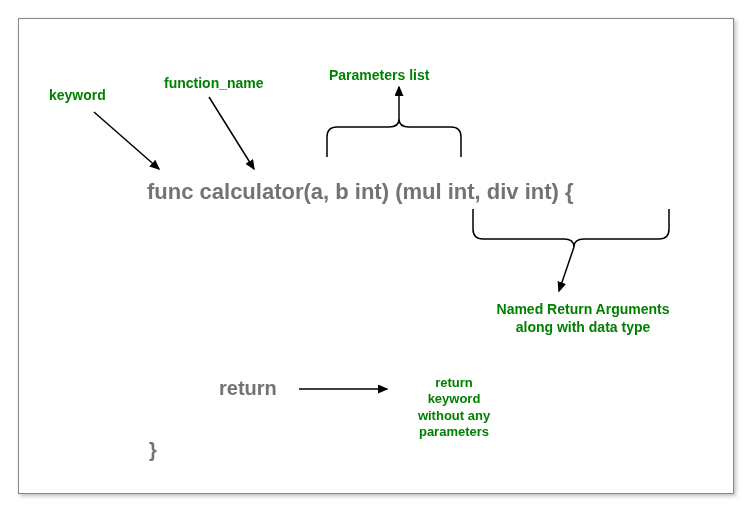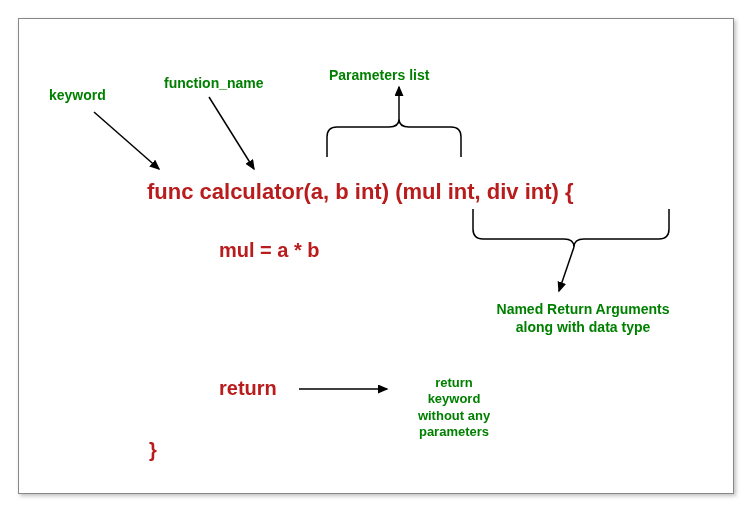--- a/index.html
+++ b/index.html
@@ -23,21 +23,21 @@
   .label {
     position: absolute;
     color: #008000;
     font-weight: bold;
     font-size: 14px;
     line-height: 1.25;
     text-align: center;
   }
   .code {
     position: absolute;
-    color: #b91c1c;
+    color: #737373;
     font-weight: bold;
     font-family: Arial, Helvetica, sans-serif;
   }
   .code-main {
     font-size: 22px;
     white-space: nowrap;
   }
   .code-line {
     font-size: 20px;
   }
@@ -59,21 +59,20 @@
   <div class="label" style="left:145px; top:56px;">function_name</div>
   <div class="label" style="left:310px; top:48px;">Parameters list</div>
   <div class="label" style="left:464px; top:282px; width:200px; white-space:pre-line;">Named Return Arguments
 along with data type</div>
   <div class="label" style="left:380px; top:356px; width:110px; white-space:pre-line; font-size:13px;">return
 keyword
 without any
 parameters</div>
 
   <div class="code code-main" style="left:128px; top:160px;">func calculator(a, b int) (mul int, div int) {</div>
-  <div class="code code-line" style="left:200px; top:220px;">mul = a * b</div>
   <div class="code code-line" style="left:200px; top:358px;">return</div>
   <div class="code code-line" style="left:130px; top:420px;">}</div>
 
   <svg class="overlay" viewBox="0 0 716 476">
     <defs>
       <marker id="arrowhead" markerWidth="8" markerHeight="8" refX="6" refY="3" orient="auto">
         <path d="M0,0 L7,3 L0,6 Z" fill="#000"></path>
       </marker>
     </defs>
 

